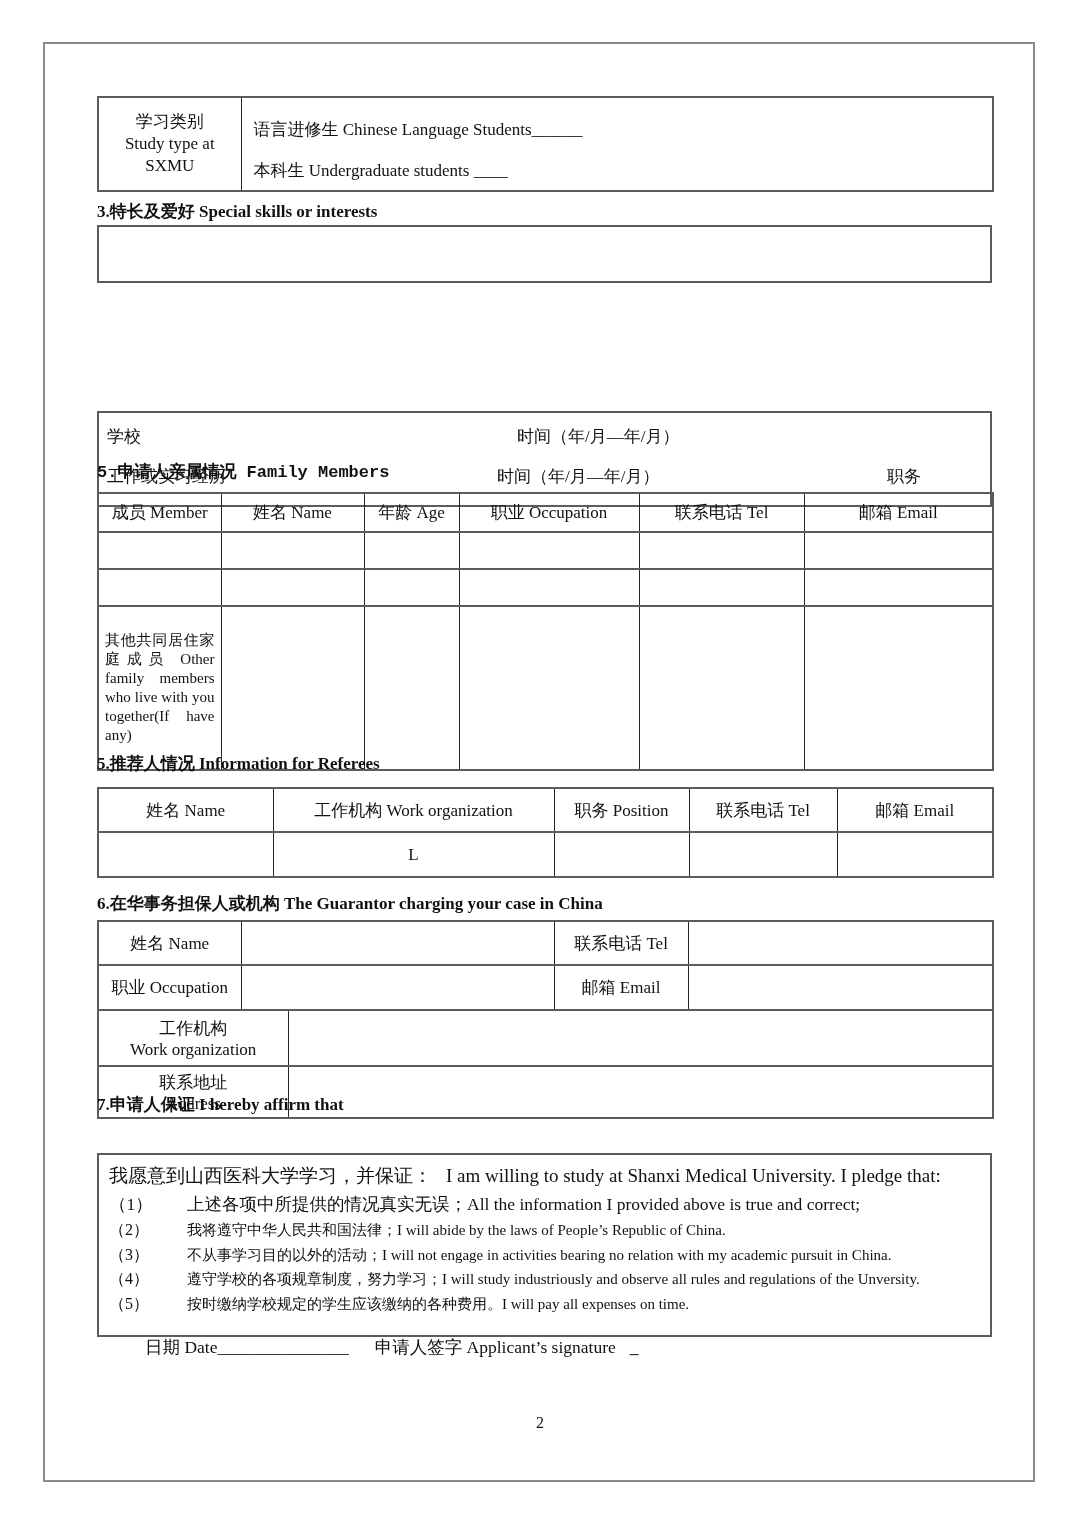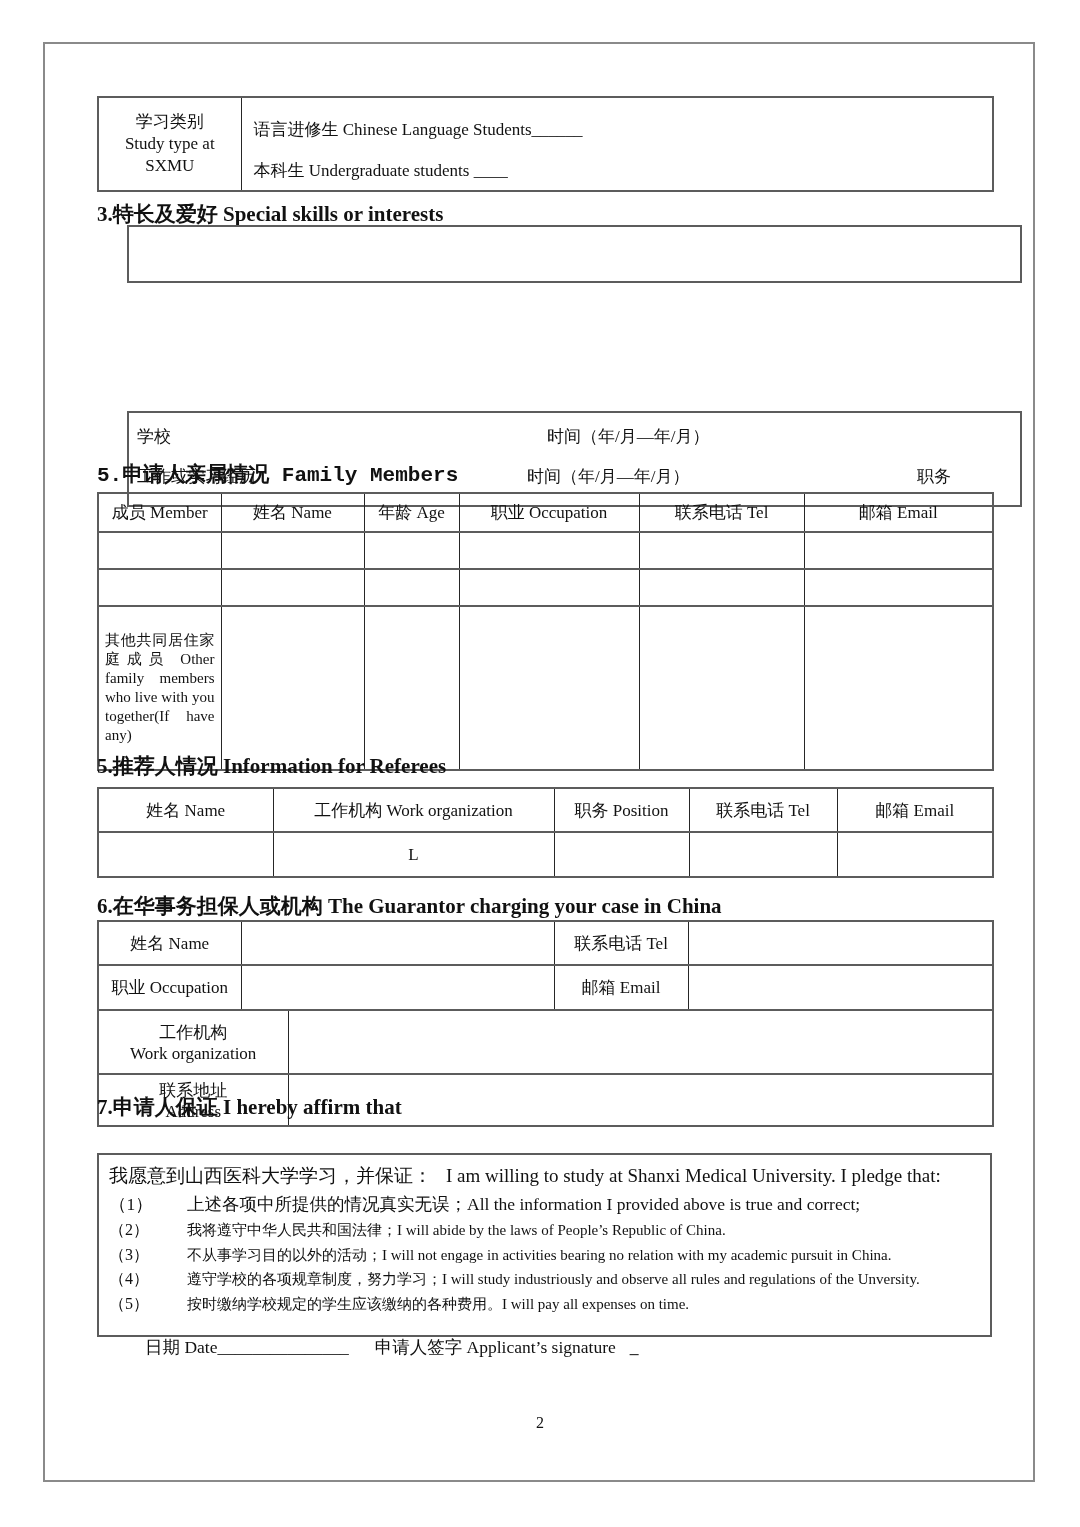--- a/index.html
+++ b/index.html
@@ -6,30 +6,30 @@
   .page{
     position:relative;width:1080px;height:1527px;background:#ffffff;
     font-family:"Liberation Serif","DejaVu Serif",serif;color:#111;
     font-size:17px;overflow:hidden;
   }
   .frame{
     position:absolute;left:43px;top:42px;width:992px;height:1440px;
     border:2px solid #8a8a8a;box-sizing:border-box;
   }
   .blk{position:absolute;left:97px;width:895px;box-sizing:border-box;}
-  .heading{font-weight:bold;font-size:21px;white-space:nowrap;}
+  .heading{font-weight:bold;font-size:17px;white-space:nowrap;}
   table{border-collapse:collapse;width:895px;table-layout:fixed;}
   td,th{
     border-left:1px solid #262626;border-right:1px solid #262626;
     border-top:2px solid #5c5c5c;border-bottom:2px solid #5c5c5c;
     font-weight:normal;font-size:17px;text-align:center;vertical-align:middle;
     padding:2px 12px;box-sizing:border-box;overflow:hidden;
   }
   table{border:2px solid #5c5c5c;}
-  .openbox{border:2px solid #5c5c5c;background:#fff;position:relative;margin-left:30px;}
+  .openbox{border:2px solid #5c5c5c;background:#fff;position:relative;}
   .edu-line{position:absolute;white-space:nowrap;}
   .cell-left{text-align:left;}
   .tall-label{
     font-size:15px;text-align:justify;text-align-last:left;
     line-height:19px;padding:4px 6px;vertical-align:middle;
   }
   .pledge{border:2px solid #5c5c5c;padding:6px 0 0 10px;box-sizing:border-box;}
   .pledge-intro{font-size:19px;line-height:30px;white-space:nowrap;}
   .pledge-intro .en{margin-left:14px;}
   .p-item{white-space:nowrap;}
@@ -177,21 +177,21 @@
         <td colspan="2"></td>
         <td>联系电话 Tel</td>
         <td></td>
       </tr>
       <tr style="height:45px;">
         <td>职业 Occupation</td>
         <td colspan="2"></td>
         <td>邮箱 Email</td>
         <td></td>
       </tr>
-      <tr style="height:64px;">
+      <tr style="height:56px;">
         <td colspan="2">
           <div>工作机构</div>
           <div>Work organization</div>
         </td>
         <td colspan="3"></td>
       </tr>
       <tr style="height:52px;">
         <td colspan="2">
           <div>联系地址</div>
           <div>Address</div>

